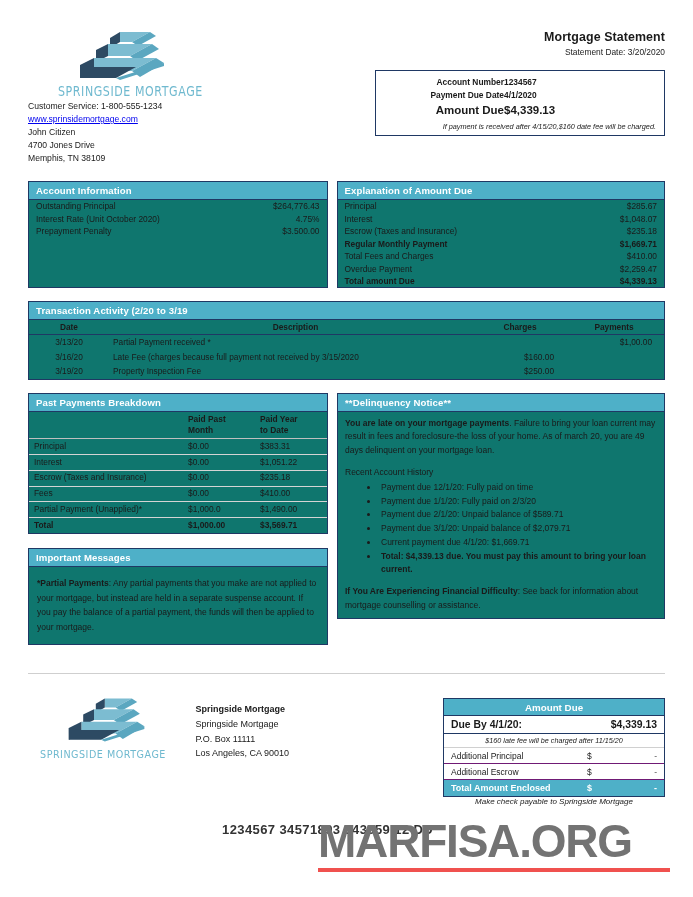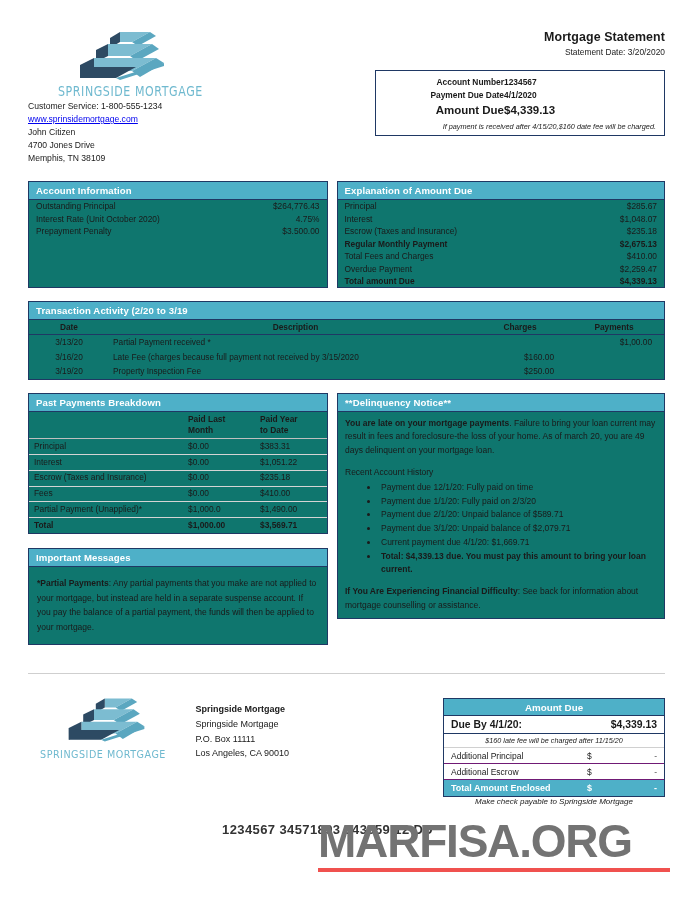--- a/index.html
+++ b/index.html
@@ -249,21 +249,21 @@
         <div class="kv">
           <span>Interest</span>
           <span>$1,048.07</span>
         </div>
         <div class="kv">
           <span>Escrow (Taxes and Insurance)</span>
           <span>$235.18</span>
         </div>
         <div class="kv b">
           <span>Regular Monthly Payment</span>
-          <span>$2,675.13</span>
+          <span>$1,669.71</span>
         </div>
         <div class="kv">
           <span>Total Fees and Charges</span>
           <span>$410.00</span>
         </div>
         <div class="kv">
           <span>Overdue Payment</span>
           <span>$2,259.47</span>
         </div>
         <div class="kv b">
@@ -314,21 +314,21 @@
 
     <div class="col-l">
 
       <div class="panel">
         <div class="panel-head">Past Payments Breakdown</div>
         <table class="pp">
           <thead>
             <tr>
               <th></th>
               <th class="num">
-                <span>Paid Last</span><br>
+                <span>Paid Past</span><br>
                 <span>Month</span>
               </th>
               <th class="num">
                 <span>Paid Year</span><br>
                 <span>to Date</span>
               </th>
             </tr>
           </thead>
           <tbody>
             <tr>

